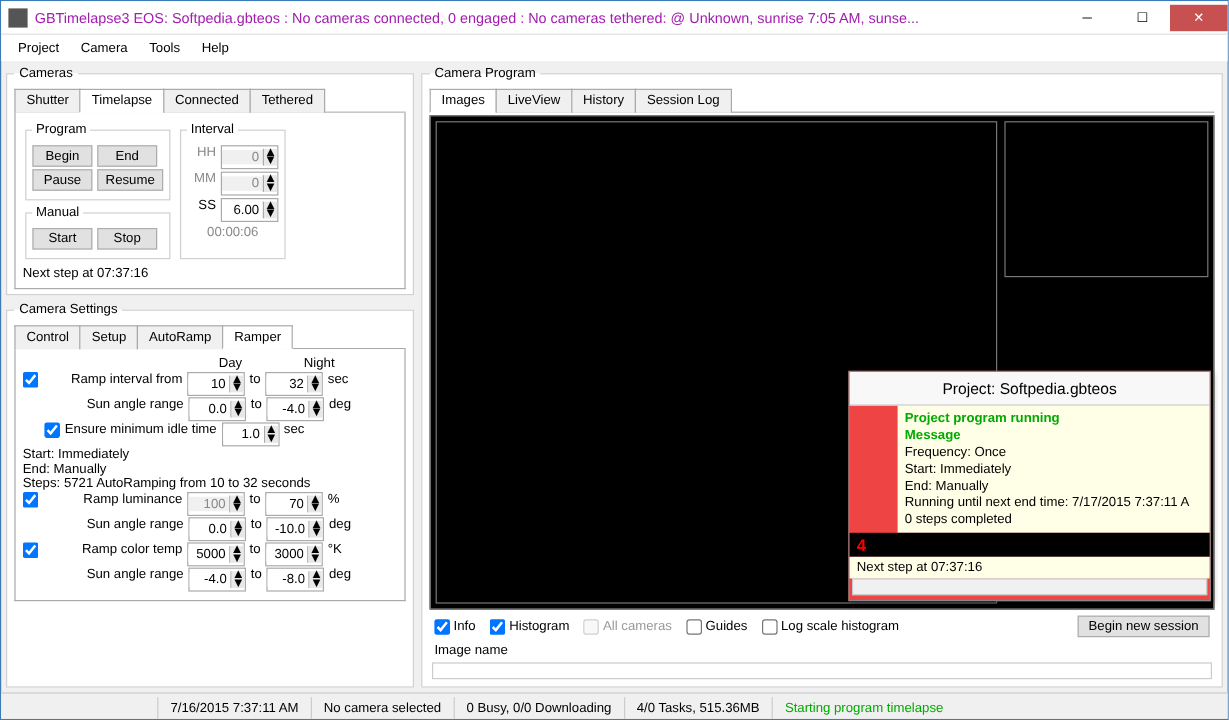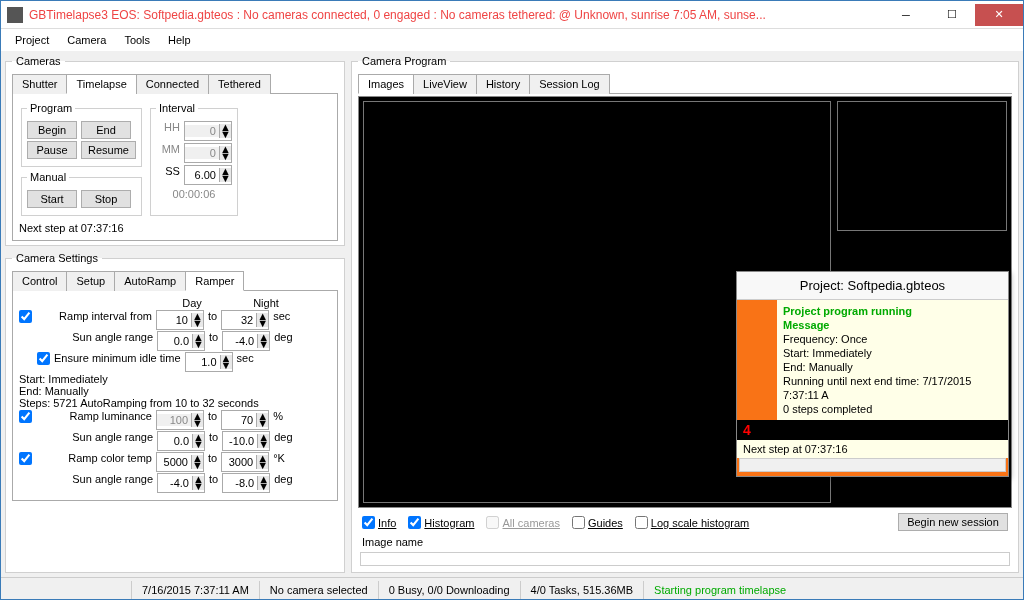--- a/index.html
+++ b/index.html
@@ -1,20 +1,20 @@
 <!DOCTYPE html>
 <html><head>
 <meta charset="utf-8">
 <style>
 * { box-sizing: border-box; font-family: "Segoe UI", Tahoma, sans-serif; font-size: 11px; }
 body { margin: 0; background: #fff; }
 .window { width: 1024px; height: 600px; border: 1px solid #3a7bb8; display: flex; flex-direction: column; background: #f0f0f0; }
 .titlebar { height: 28px; background: #fff; display: flex; align-items: center; padding-left: 6px; border-bottom: 1px solid #ddd; }
 .titlebar .icon { width: 16px; height: 16px; background: #555; margin-right: 6px; }
-.titlebar .title { flex: 1; font-size: 12px; color: #ef4444; white-space: nowrap; overflow: hidden; }
+.titlebar .title { flex: 1; font-size: 12px; color: #a21caf; white-space: nowrap; overflow: hidden; }
 .winbtns { display: flex; }
 .winbtn { width: 46px; height: 22px; display: flex; align-items: center; justify-content: center; font-family: Arial; font-size: 11px; background: #fff; color: #000; cursor: pointer; }
 .winbtn.close { background: #c75050; color: #fff; width: 48px; }
 .menubar { height: 22px; background: #fff; display: flex; align-items: center; padding: 0 6px; gap: 2px; }
 .menuitem { padding: 3px 8px; cursor: pointer; }
 .content { flex: 1; display: flex; padding: 2px; gap: 2px; overflow: hidden; position: relative; }
 .leftpane { width: 344px; display: flex; flex-direction: column; gap: 2px; }
 .rightpane { flex: 1; display: flex; flex-direction: column; }
 fieldset { border: 1px solid #d0d0d0; margin: 2px; padding: 6px 6px 4px 6px; background: #fff; }
 fieldset > legend { padding: 0 4px; font-size: 11px; }
@@ -30,25 +30,25 @@
 .spin .arrows { display: flex; flex-direction: column; font-size: 6px; line-height: 7px; width: 12px; border-left: 1px solid #aaa; }
 .spin .arrows span { text-align: center; cursor: pointer; background: #e8e8e8; }
 .spin.disabled input { background: #f0f0f0; color: #888; }
 .row { display: flex; align-items: flex-start; margin: 2px 0; gap: 4px; }
 .lbl { text-align: right; }
 .imgarea { flex: 1; background: #000; border: 1px solid #888; position: relative; margin: 2px 0; min-height: 340px; }
 .thumb { position: absolute; border: 1px solid #777; }
 .thumb1 { left: 4px; top: 4px; right: 180px; bottom: 4px; }
 .thumb2 { right: 4px; top: 4px; width: 170px; height: 130px; }
 .bottomrow { display: flex; align-items: center; gap: 12px; padding: 3px 4px; }
-.cb { display: flex; align-items: flex-end; gap: 3px; text-decoration: underline; }
+.cb { display: flex; align-items: flex-start; gap: 3px; }
 input[type=checkbox] { margin: 0; }
 .statusbar { height: 22px; background: #f0f0f0; border-top: 1px solid #ccc; display: flex; align-items: flex-end; font-size: 11px; }
 .statusbar .seg { padding: 0 10px; border-left: 1px solid #ccc; height: 18px; display: flex; align-items: center; }
-.popup { position: absolute; right: 14px; bottom: 100px; width: 273px; background: #f97316; border: 1px solid #888; box-shadow: 2px 2px 6px rgba(0,0,0,.3); z-index: 10; }
+.popup { position: absolute; right: 14px; bottom: 76px; width: 302px; background: #ef4444; border: 1px solid #888; box-shadow: 2px 2px 6px rgba(0,0,0,.3); z-index: 10; }
 .popup .ptitle { background: #f8f8f8; padding: 6px; text-align: center; font-size: 13px; border-bottom: 1px solid #ccc; }
 .popup .pbody { background: #ffffe8; padding: 4px 6px; font-size: 11px; line-height: 14px; margin-left: 40px; }
 .popup .pbody .green { color: #0a0; font-weight: bold; }
 .popup .countdown { background: #000; color: #f00; padding: 2px 6px; font-size: 14px; font-weight: bold; }
 .popup .pfoot { background: #ffffe8; padding: 3px 6px; }
 .popup .pbar { height: 14px; background: #f0f0f0; border: 1px solid #ccc; margin: 0 2px 4px 2px; }
 .ramper .row { margin: 1px 0; }
 .ramper .lbl { width: 116px; }
 .ramper-hdr { display:flex; }
 </style>

